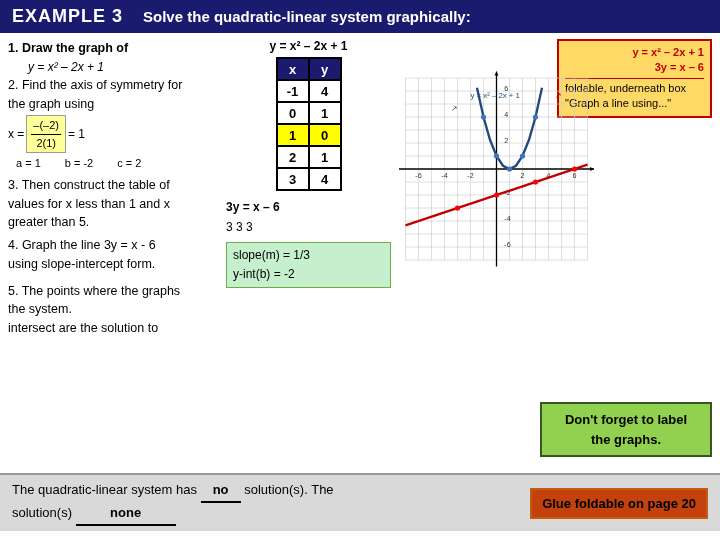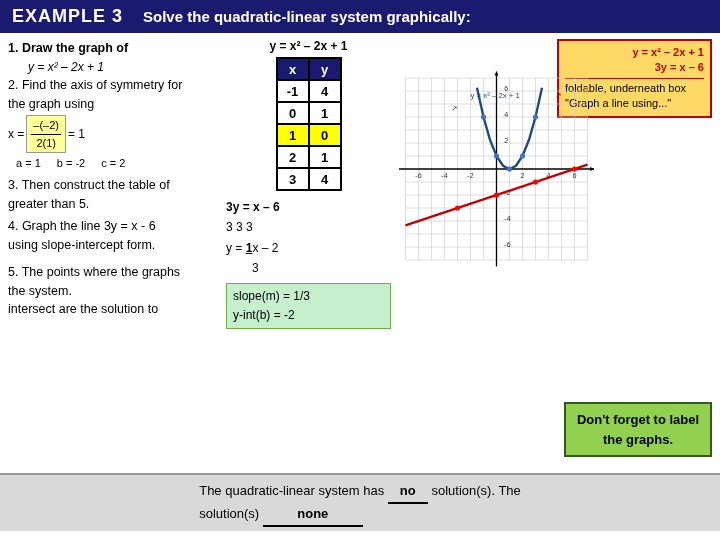--- a/index.html
+++ b/index.html
@@ -140,40 +140,39 @@
       padding: 4px 6px;
       font-size: 11px;
       line-height: 1.4;
     }
 
     
     .dontforget-box {
       position: absolute;
       bottom: 10px;
       right: 0;
-      width: 148px;
+      width: 172px;
       background: #92d050;
       border: 2px solid #375623;
       padding: 6px 8px;
       font-size: 13px;
       font-weight: bold;
       text-align: center;
       line-height: 1.5;
     }
 
     
     .bottom-bar {
       height: 58px;
       background: #d9d9d9;
       border-top: 2px solid #999;
       display: flex;
       align-items: center;
       padding: 6px 12px;
       gap: 20px;
-      flex-direction: column;
     }
     .bottom-text {
       font-size: 13px;
       flex: 1;
       line-height: 1.6;
     }
     .blank-underline {
       display: inline-block;
       min-width: 40px;
       border-bottom: 2px solid #000;
@@ -222,27 +221,28 @@
     <div class="formula-line">
       <span style="font-size:12px;">x = </span>
       <span style="display:inline-block; background:#ffff99; border:1px solid #999; padding:1px 4px; margin:0 2px; font-size:11px;">
         <span class="fraction-inner">
           <span class="num">–(–2)</span>
           <span class="den">2(1)</span>
         </span>
       </span>
       <span style="font-size:12px;"> = 1</span>
     </div>
-    <div style="display:flex; gap:16px; font-size:11px; margin:2px 0 4px 8px;">
+    <div style="display:flex; gap:24px; font-size:11px; margin:2px 0 4px 8px;">
       <span>a = 1</span>
       <span>b = -2</span>
       <span>c = 2</span>
     </div>
 
     <p>3. Then construct the table of</p>
+    <p>values for x less than 1 and x</p>
     <p>greater than 5.</p>
     <p style="margin-top:4px;">4.  Graph the line 3y = x - 6</p>
     <p>using slope-intercept form.</p>
     <p style="margin-top:8px;">5. The points where the graphs</p>
     <p>the system.</p>
     <p>intersect are the solution to</p>
   </div>
 
   <div class="mid-col">
     <div class="eq-header">y = x² – 2x + 1</div>
@@ -279,24 +279,20 @@
       </table>
     </div>
 
     <div class="steps-mid">
       <div>
         <span style="font-weight:bold;">3y = x – 6</span>
       </div>
       <div>
         <span>3     3    3</span>
       </div>
-      <div>
-        <span>y = </span><span style="text-decoration:underline; font-weight:bold;">1</span><span>x – 2</span>
-        <br><span style="padding-left:26px;">3</span>
-      </div>
     </div>
     <div class="slope-box">
       <div>slope(m) = 1/3</div>
       <div>y-int(b) = -2</div>
     </div>
   </div>
 
   <div class="right-col">
 
     <div class="callout-box">

